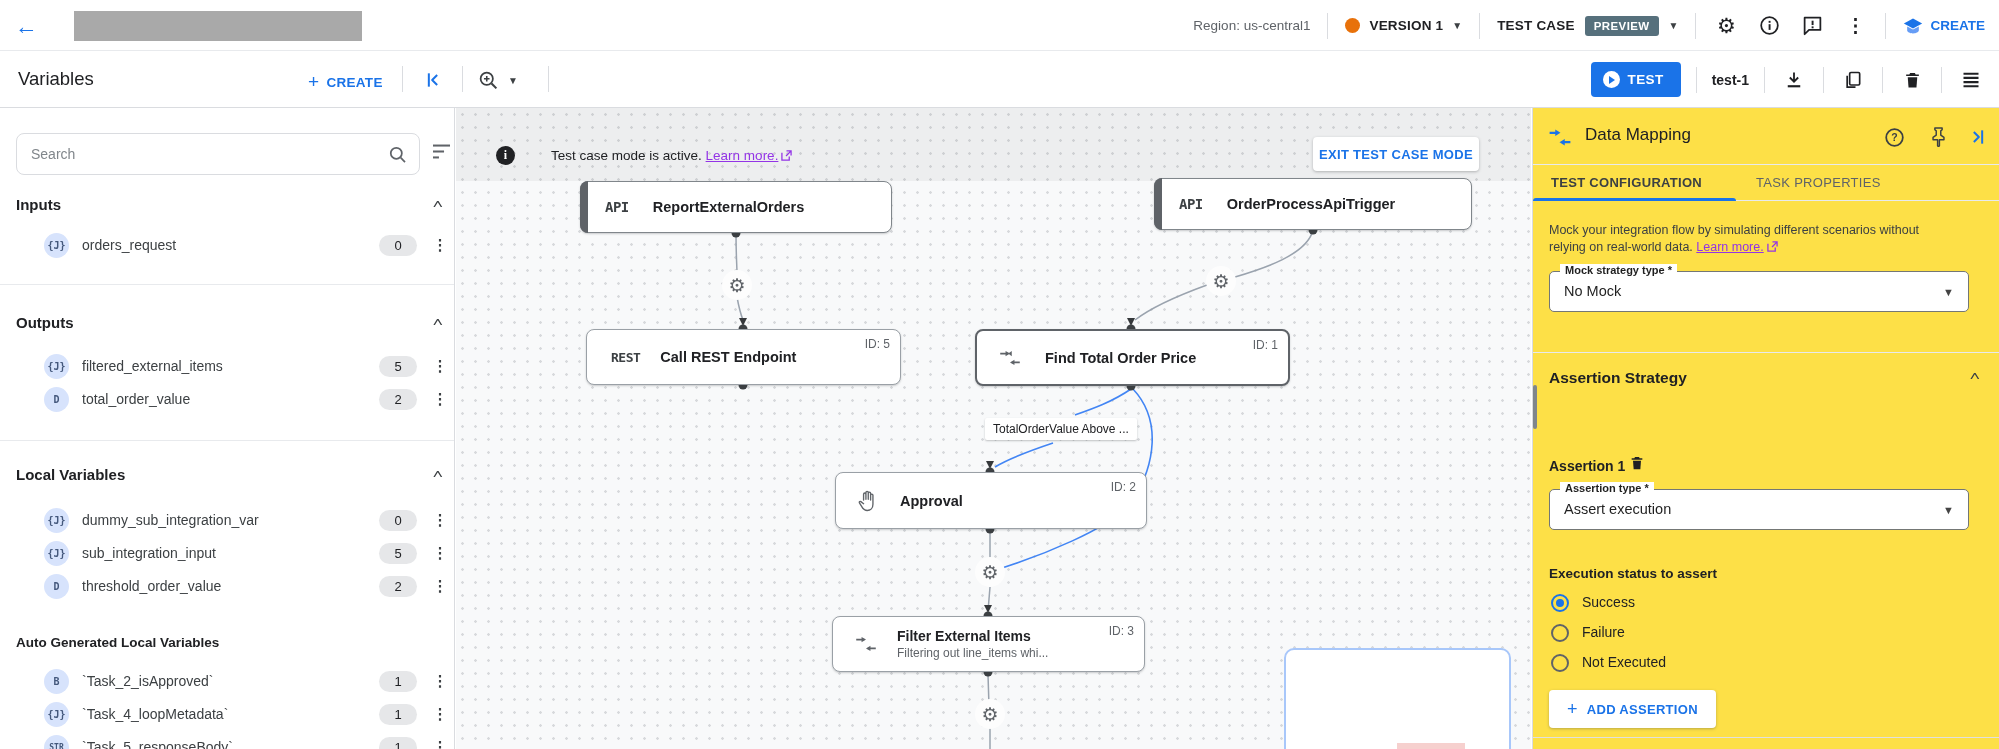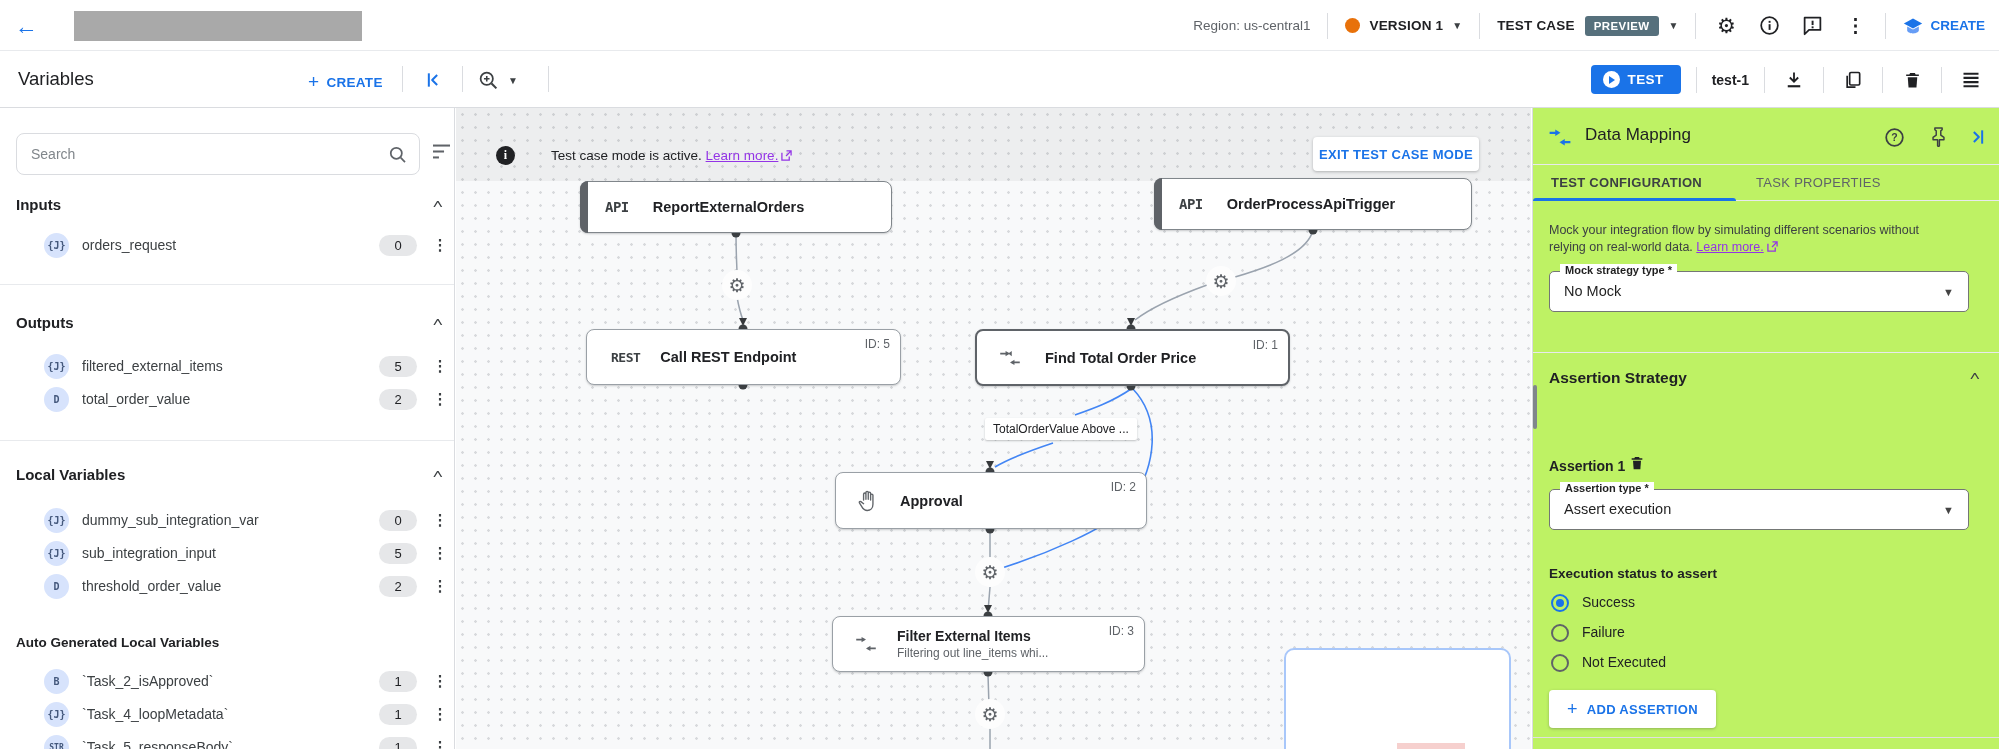--- a/index.html
+++ b/index.html
@@ -31,21 +31,21 @@
   .toolbar2 { position:absolute; left:0; top:51px; width:1999px; height:57px; background:#fff; border-bottom:1px solid #dadce0; }
   .t2-title { position:absolute; left:18px; top:17px; font-size:18.5px; color:#202124; }
   .create-btn { position:absolute; left:302px; top:15px; display:flex; align-items:center; gap:7px; color:#1a73e8; font-weight:bold; font-size:13.5px; letter-spacing:.3px; cursor:pointer; padding:5px 6px; }
   .create-plus { font-size:19px; font-weight:normal; }
   .t2-vdiv1 { position:absolute; left:402px; top:15px; }
   .collapse-left { position:absolute; left:418px; top:14px; width:30px; height:30px; color:#1a73e8; display:flex; align-items:center; justify-content:center; cursor:pointer; }
   .t2-vdiv2 { position:absolute; left:462px; top:15px; }
   .zoom-ctl { position:absolute; left:478px; top:14px; display:flex; align-items:center; gap:9px; cursor:pointer; height:30px; }
   .t2-vdiv3 { position:absolute; left:548px; top:15px; }
   .toolbar2-right { position:absolute; right:14px; top:0; height:57px; display:flex; align-items:center; gap:15px; }
-  .test-btn { background:#1a73e8; color:#fff; border:none; border-radius:4px; height:29px; padding:0 17px 0 12px; display:flex; align-items:center; gap:8px; font-size:13.5px; font-weight:bold; letter-spacing:.4px; cursor:pointer; font-family:inherit; }
+  .test-btn { background:#1a73e8; color:#fff; border:none; border-radius:4px; height:35px; padding:0 17px 0 12px; display:flex; align-items:center; gap:8px; font-size:13.5px; font-weight:bold; letter-spacing:.4px; cursor:pointer; font-family:inherit; }
   .play-circle { width:17px; height:17px; border-radius:50%; background:#fff; position:relative; }
   .play-circle:after { content:""; position:absolute; left:6.5px; top:4.5px; border-left:6px solid #1a73e8; border-top:4px solid transparent; border-bottom:4px solid transparent; }
   .test-name { font-size:14px; color:#202124; font-weight:bold; }
   .act-icon { width:28px; height:28px; display:flex; align-items:center; justify-content:center; color:#202124; cursor:pointer; }
 
   
   .sidebar { position:absolute; left:0; top:108px; width:455px; height:641px; background:#fff; border-right:1px solid #dadce0; }
   .search-box { position:absolute; left:16px; top:25px; width:404px; height:42px; border:1px solid #dadce0; border-radius:8px; display:flex; align-items:center; padding:0 12px 0 14px; }
   .search-box input { border:none; outline:none; flex:1; font-size:14px; font-family:inherit; color:#202124; }
   .search-box input::placeholder { color:#80868b; }
@@ -80,21 +80,21 @@
   .node-title { font-size:14.5px; font-weight:bold; color:#202124; margin-left:24px; }
   .node-id { position:absolute; right:10px; top:7px; font-size:12px; color:#5f6368; }
   .node-ic { margin-left:22px; flex:none; display:flex; }
   .node-sub { font-size:12px; color:#5f6368; margin-top:2px; }
   .gear-chip { position:absolute; width:30px; height:30px; border-radius:50%; background:#fdfdfd; box-shadow:0 0 0 1px rgba(154,160,166,.0); display:flex; align-items:center; justify-content:center; color:#5f6368; font-size:19px; z-index:3; }
   .edge-chip { position:absolute; background:#fff; border-radius:2px; box-shadow:0 1px 2px rgba(60,64,67,.3); font-size:12px; color:#202124; padding:4px 8px; z-index:3; white-space:nowrap; }
   .minimap { position:absolute; left:828px; top:540px; width:227px; height:120px; background:#fff; border:2px solid #a8c7fa; border-radius:10px; z-index:2; }
   .minimap-view { position:absolute; left:111px; top:93px; width:68px; height:27px; background:#f6d0ce; }
 
   
-  .panel { position:absolute; left:1532px; top:108px; width:467px; height:641px; background:#bef264; border-left:1px solid #dadce0; }
+  .panel { position:absolute; left:1532px; top:108px; width:467px; height:641px; background:#fde047; border-left:1px solid #dadce0; }
   .panel-head { position:absolute; left:0; top:0; right:0; height:57px; border-bottom:1px solid #e8eaed; }
   .panel-title { position:absolute; left:52px; top:17px; font-size:17px; color:#202124; }
   .ph-ic { position:absolute; top:16px; width:26px; height:26px; display:flex; align-items:center; justify-content:center; cursor:pointer; color:#3c4043; }
   .tabs { position:absolute; left:0; top:57px; right:0; height:36px; border-bottom:1px solid #e8eaed; display:flex; align-items:center; }
   .tab { font-size:13px; font-weight:bold; letter-spacing:.3px; padding:0 18px; height:21px; display:flex; align-items:center; cursor:pointer; }
   .tab.active { color:#3c4043; }
   .tab.inactive { color:#5f6368; font-weight:normal; }
   .tab-underline { position:absolute; left:0; top:90px; width:203px; height:3px; background:#1a73e8; border-radius:3px 3px 0 0; }
   .p-body { position:absolute; left:0; top:93px; right:0; bottom:0; }
   .p-text { position:absolute; left:16px; width:410px; font-size:12.5px; line-height:17px; color:#3c4043; }

